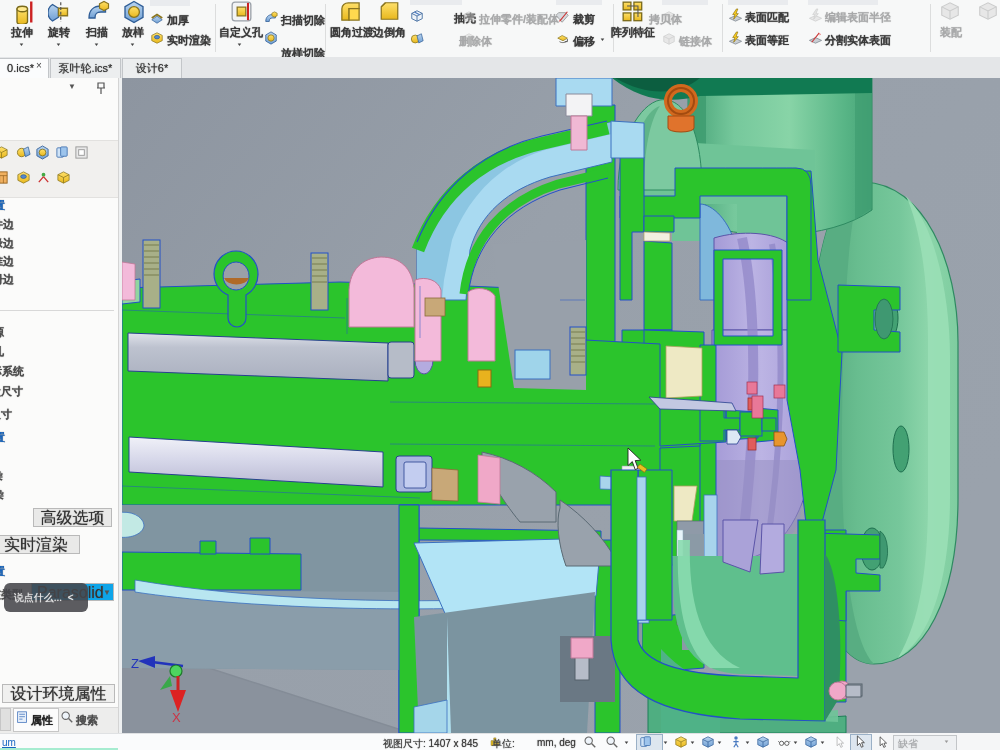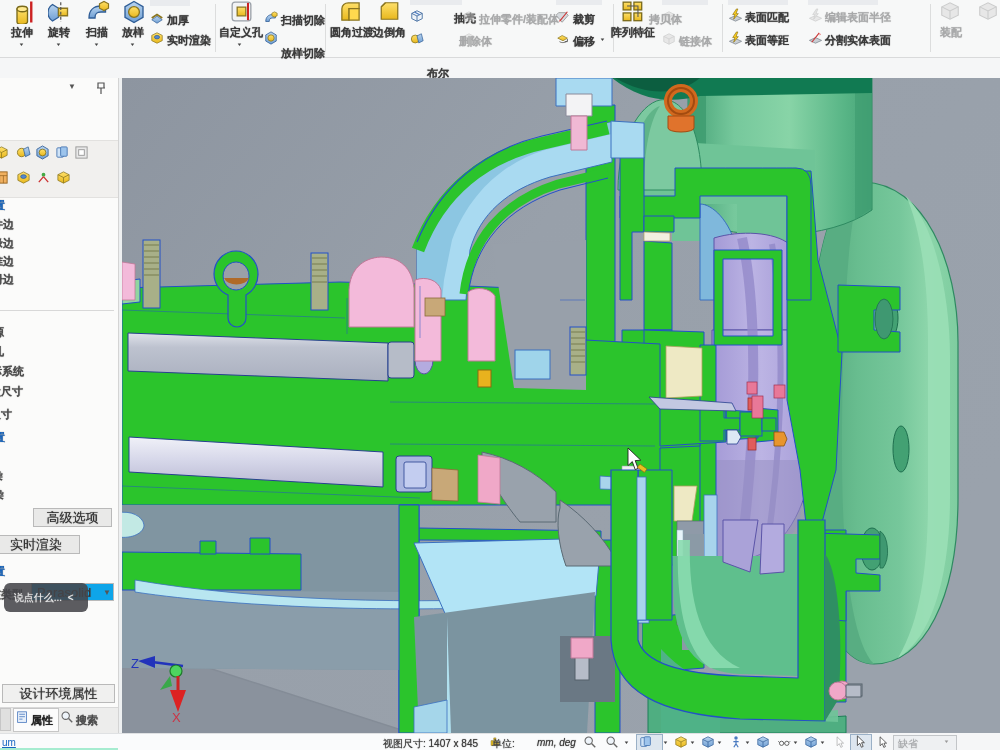--- a/index.html
+++ b/index.html
@@ -15,21 +15,21 @@
 .vsep{position:absolute;top:4px;width:1px;height:48px;background:#dcdddd;}
 
 #tabstrip{left:0;top:57px;width:1000px;height:21px;background:#e4e6e8;border-bottom:1px solid #c9cccf;}
 .tab{position:absolute;top:1px;height:19px;font-size:11px;color:#333;text-align:center;
  line-height:19px;background:#eceeef;border:1px solid #c3c6c9;border-bottom:none;text-shadow:0 0 1px #555;}
 .tab.act{background:#fbfcfd;}
 
 #lpanel{left:0;top:78px;width:118px;height:655px;background:#fbfbfa;border-right:1px solid #d4d4d4;}
 #ldivider{left:119px;top:78px;width:3px;height:655px;background:#eef0f1;}
 .litem{position:absolute;font-size:11px;color:#4c4c4c;white-space:nowrap;text-shadow:0 0 1px #666;font-weight:bold;}
-.lbtn{position:absolute;background:#e9e9e8;border:1px solid #b9b9b9;font-size:13px;color:#333;
+.lbtn{position:absolute;background:#e9e9e8;border:1px solid #b9b9b9;font-size:16px;color:#333;
  text-align:center;text-shadow:0 0 1px #555;}
 
 #sbar{left:0;top:733px;width:868px;height:17px;background:#fafbfc;border-top:1px solid #dfe1e3;}
 .sitem{position:absolute;font-size:10px;color:#3c3c3c;white-space:nowrap;text-shadow:0 0 1px #555;}
 
 #vover{left:4px;top:583px;width:77px;height:29px;background:rgba(70,70,74,0.88);border-radius:6px;
  color:#e8e8e8;font-size:10px;line-height:29px;padding-left:7px;text-shadow:0 0 1px #ddd;}
 </style>
 </head>
 <body>
@@ -273,20 +273,26 @@
     <div class="rsm" style="left:825px;top:33px;">分割实体表面</div>
     <div class="vsep" style="left:930px;"></div>
     <svg class="ab" style="left:938px;top:0;opacity:.5" width="24" height="22" viewBox="0 0 16 16">
         <use href="#i-gcube"></use>
       </svg>
     <div class="rlab gray" style="left:940px;top:25px;">装配</div>
     <svg class="ab" style="left:976px;top:0;opacity:.5" width="24" height="22" viewBox="0 0 16 16">
         <use href="#i-gcube"></use>
       </svg>
     <div class="rlab gray" style="left:977px;top:25px;margin-left:32px;">解除</div>
+  </div>
+  <div class="ab" id="tabstrip">
+    <div class="tab act" style="left:-8px;width:55px;">0.ics*</div>
+      <div class="ab" style="left:36px;top:3px;font-size:10px;color:#444;z-index:5;">×</div>
+    <div class="tab" style="left:50px;width:69px;">泵叶轮.ics*</div>
+    <div class="tab" style="left:122px;width:58px;">设计6*</div>
   </div>
   <div class="ab" id="lpanel">
     <div class="ab" style="left:68px;top:4px;font-size:8px;color:#555;">▼</div>
     <svg class="ab" style="left:96px;top:4px" width="10" height="13" viewBox="0 0 10 13">
         <path d="M2 1h6v5H2zM1 6h8M5 6v6" stroke="#555" stroke-width="1.2" fill="none"></path>
       </svg>
     <div class="ab" style="left:0;top:62px;width:118px;height:56px;background:#f1f0ee;border-top:1px solid #e2e1df;border-bottom:1px solid #e2e1df;"></div>
     <svg class="ab" style="left:-6px;top:67px" width="15" height="15" viewBox="0 0 16 16">
         <use href="#i-ycube"></use>
       </svg>
@@ -609,21 +615,21 @@
   </svg>
   </div>
   <div class="ab" id="sbar">
     <div class="sitem" style="left:2px;top:3px;color:#1565c0;text-decoration:underline;text-shadow:none;">um</div>
     <div class="ab" style="left:0;top:14px;width:118px;height:3px;background:#a6ecd0;"></div>
     <div class="sitem" style="left:383px;top:3px;">视图尺寸: 1407 x  845</div>
     <svg class="ab" style="left:489px;top:2px" width="11" height="12" viewBox="0 0 16 16">
         <path d="M3 13V6h3v7zM7 13V2h3v11zM11 13V8h3v5z" fill="#f2c41d" stroke="#8a7520" stroke-width="0.8"></path>
       </svg>
     <div class="sitem" style="left:492px;top:3px;">单位:</div>
-    <div class="sitem" style="left:537px;top:3px;font-style:italic;">mm, deg</div>
+    <div class="sitem" style="left:537px;top:3px;">mm, deg</div>
     <svg class="ab" style="left:583px;top:1px" width="14" height="14" viewBox="0 0 16 16">
         <use href="#i-mag"></use>
       </svg>
     <svg class="ab" style="left:605px;top:1px" width="14" height="14" viewBox="0 0 16 16">
         <use href="#i-mag"></use>
       </svg>
     <div class="chev" style="left:624px;top:5px;">▼</div>
     <div class="ab" style="left:636px;top:0px;width:25px;height:16px;background:#dde6ef;border:1px solid #9ab0c6;"></div>
     <svg class="ab" style="left:639px;top:1px" width="14" height="14" viewBox="0 0 16 16">
         <use href="#i-pages"></use>

